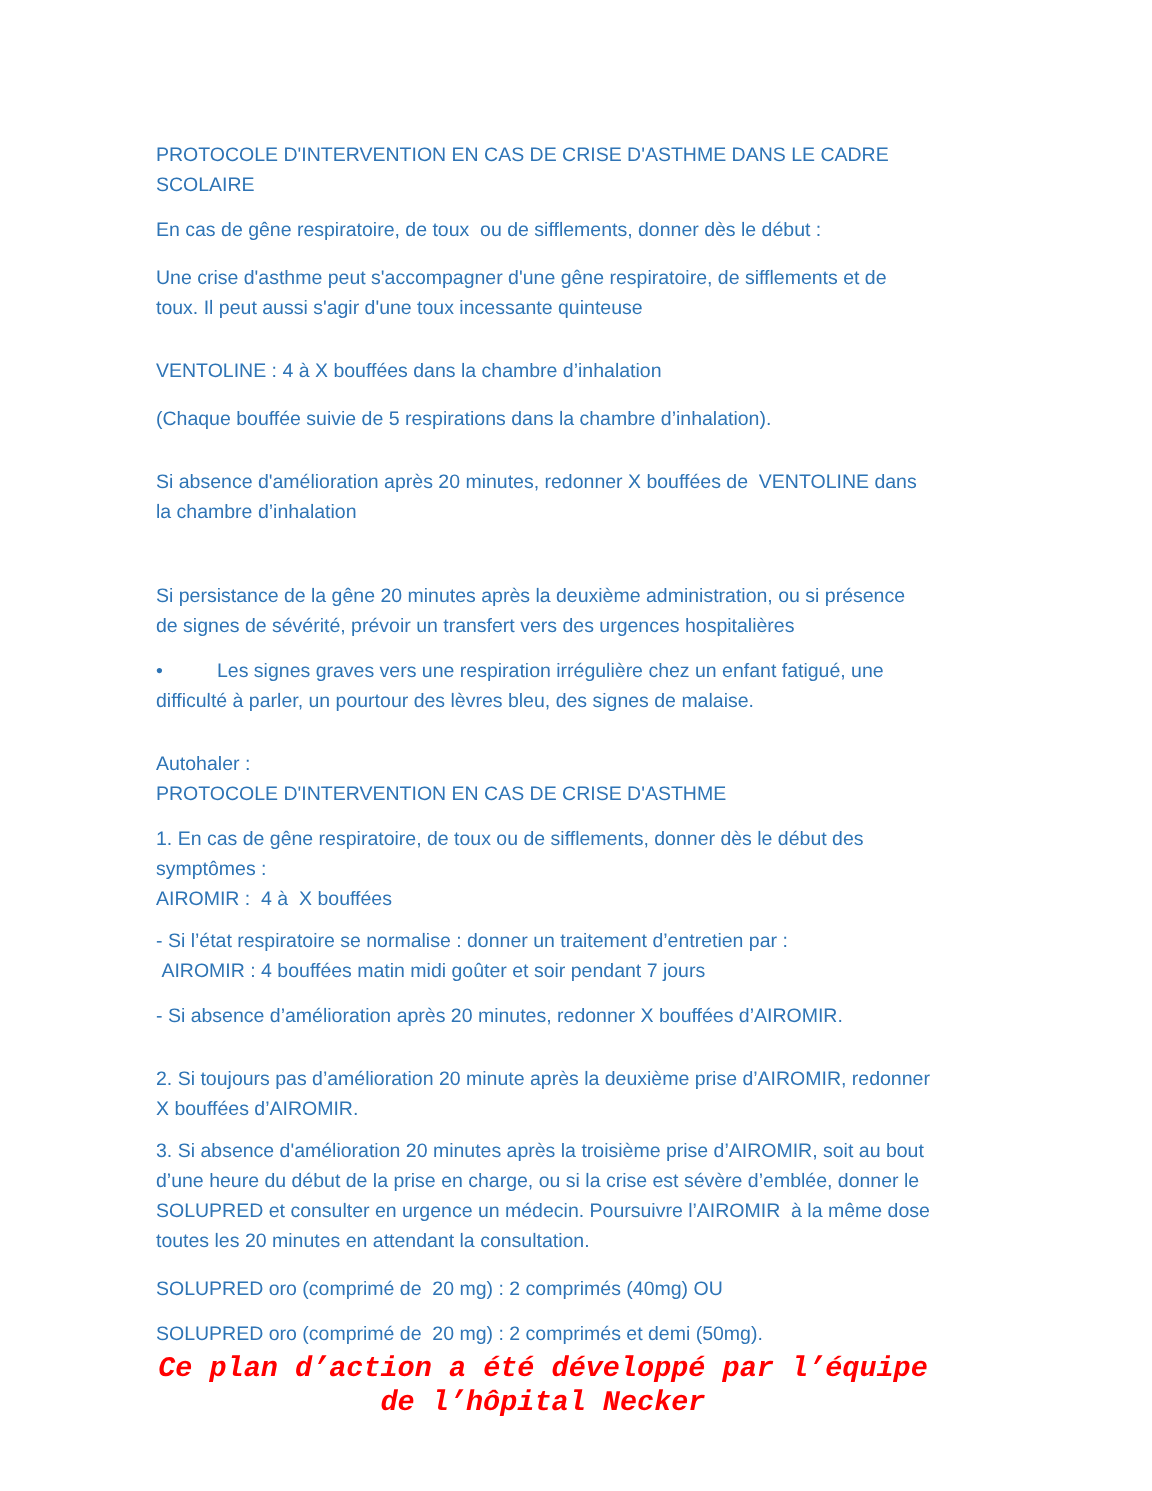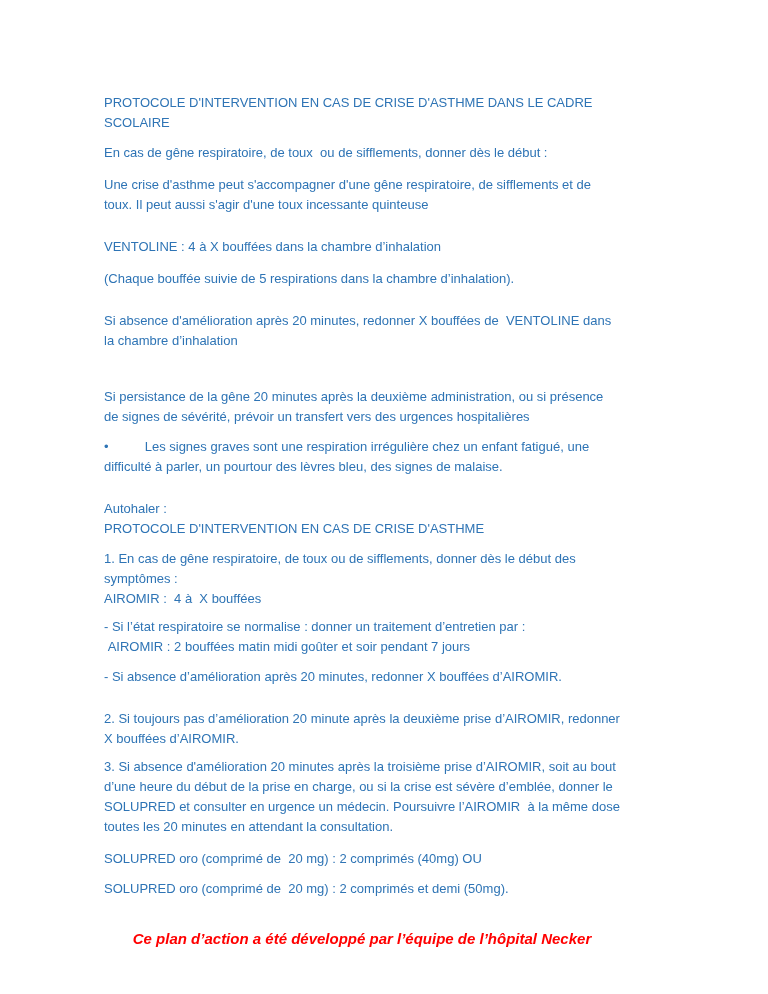--- a/index.html
+++ b/index.html
@@ -28,47 +28,48 @@
     white-space: pre-wrap;
     word-wrap: break-word;
   }
   .p.first   { margin-top: 0; }
   .gap-sm    { margin-top: 8px; }
   .gap-def   { margin-top: 12px; }
   .gap-md    { margin-top: 22px; }
   .gap-lg    { margin-top: 22px; }
   .gap-xl    { margin-top: 36px; }
   .footer-note {
-    margin-top: 28px;
+    margin-top: 2px;
     color: var(--footer-color, #FF0000);
-    font-size: 15px;
+    font-size: 19px;
     line-height: 23px;
     font-weight: bold;
     font-style: italic;
     text-align: center;
     white-space: pre-wrap;
+    font-family: Liberation Mono, monospace;
   }
 </style>
 </head>
 <body>
 
 <div class="page">
   <p class="p first">PROTOCOLE D'INTERVENTION EN CAS DE CRISE D'ASTHME DANS LE CADRE SCOLAIRE</p>
   <p class="p">En cas de gêne respiratoire, de toux  ou de sifflements, donner dès le début :</p>
   <p class="p gap-def">Une crise d'asthme peut s'accompagner d'une gêne respiratoire, de sifflements et de toux. Il peut aussi s'agir d'une toux incessante quinteuse</p>
   <p class="p gap-lg">VENTOLINE : 4 à X bouffées dans la chambre d’inhalation</p>
   <p class="p gap-def">(Chaque bouffée suivie de 5 respirations dans la chambre d’inhalation).</p>
   <p class="p gap-md">Si absence d'amélioration après 20 minutes, redonner X bouffées de  VENTOLINE dans la chambre d’inhalation</p>
   <p class="p gap-xl">Si persistance de la gêne 20 minutes après la deuxième administration, ou si présence de signes de sévérité, prévoir un transfert vers des urgences hospitalières</p>
-  <p class="p">•          Les signes graves sont une respiration irrégulière chez un enfant fatigué, une difficulté à parler, un pourtour des lèvres bleu, des signes de malaise.</p>
+  <p class="p">•          Les signes graves vers une respiration irrégulière chez un enfant fatigué, une difficulté à parler, un pourtour des lèvres bleu, des signes de malaise.</p>
   <p class="p gap-md">Autohaler :
 PROTOCOLE D'INTERVENTION EN CAS DE CRISE D'ASTHME</p>
   <p class="p">1. En cas de gêne respiratoire, de toux ou de sifflements, donner dès le début des symptômes :
 AIROMIR :  4 à  X bouffées</p>
   <p class="p gap-sm">- Si l’état respiratoire se normalise : donner un traitement d’entretien par :
- AIROMIR : 2 bouffées matin midi goûter et soir pendant 7 jours</p>
+ AIROMIR : 4 bouffées matin midi goûter et soir pendant 7 jours</p>
   <p class="p">- Si absence d’amélioration après 20 minutes, redonner X bouffées d’AIROMIR.</p>
   <p class="p gap-md">2. Si toujours pas d’amélioration 20 minute après la deuxième prise d’AIROMIR, redonner X bouffées d’AIROMIR.</p>
   <p class="p gap-sm">3. Si absence d'amélioration 20 minutes après la troisième prise d’AIROMIR, soit au bout d’une heure du début de la prise en charge, ou si la crise est sévère d’emblée, donner le SOLUPRED et consulter en urgence un médecin. Poursuivre l’AIROMIR  à la même dose toutes les 20 minutes en attendant la consultation.</p>
   <p class="p gap-def">SOLUPRED oro (comprimé de  20 mg) : 2 comprimés (40mg) OU</p>
   <p class="p">SOLUPRED oro (comprimé de  20 mg) : 2 comprimés et demi (50mg).</p>
   <p class="footer-note">Ce plan d’action a été développé par l’équipe de l’hôpital Necker</p>
 </div>
 
 </body></html>

